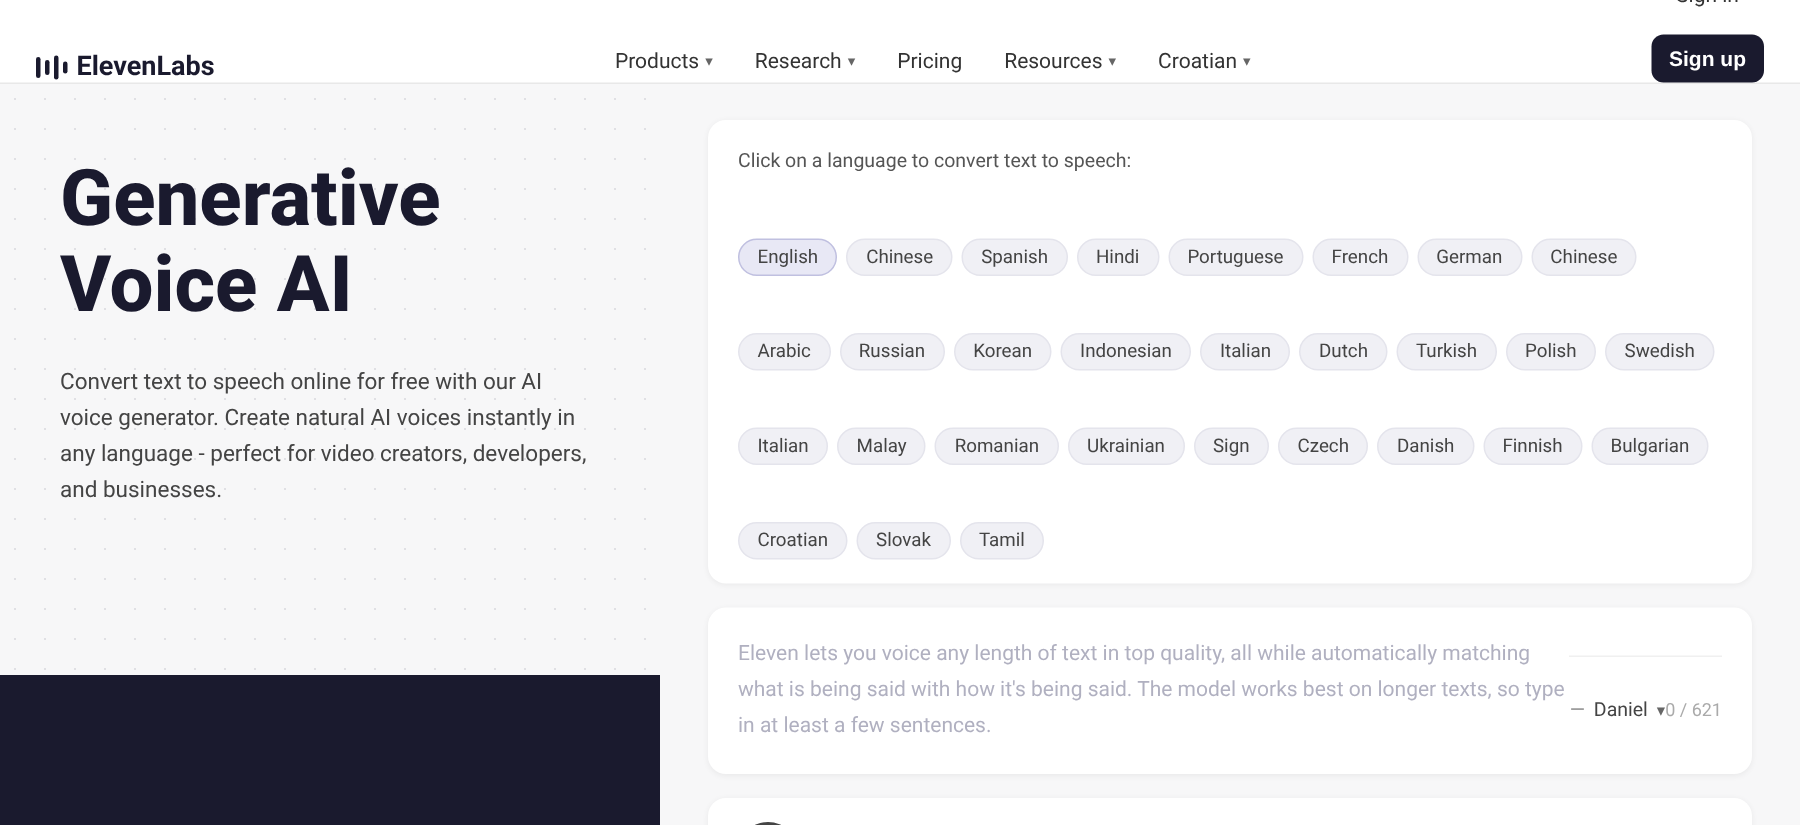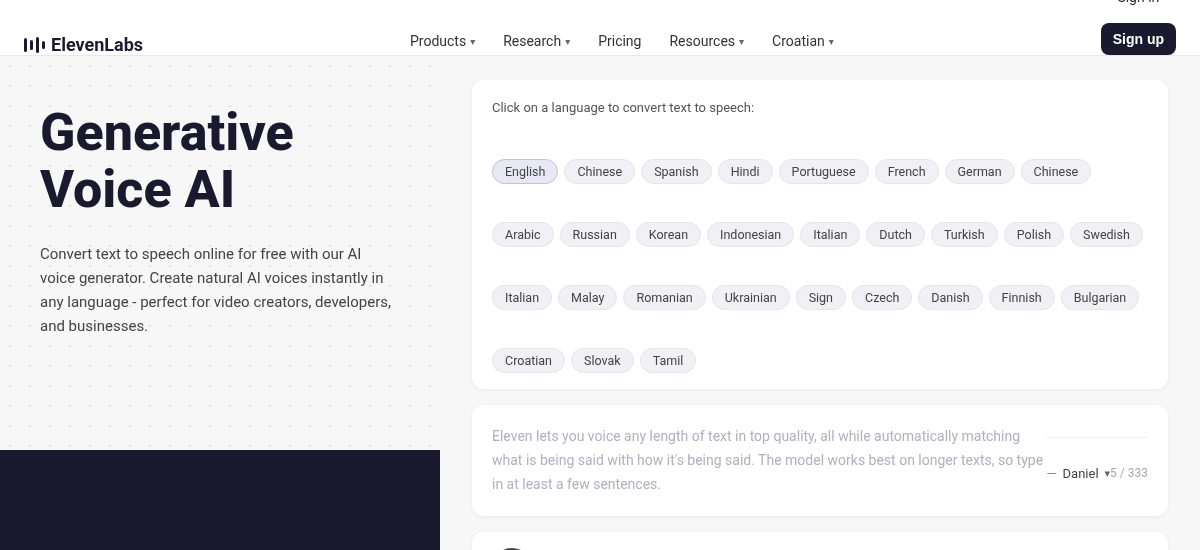--- a/index.html
+++ b/index.html
@@ -365,21 +365,21 @@
     </div>
 
     <div class="text-section">
       <div class="text-area-placeholder" contenteditable="true" style="">Eleven lets you voice any length of text in top quality, all while automatically matching what is being said with how it's being said. The model works best on longer texts, so type in at least a few sentences.</div>
       <div class="text-footer">
         <div class="voice-selector">
           <span class="voice-dash">—</span>
           <span>Daniel</span>
           <span style="font-size:11px;color:#666;">▾</span>
         </div>
-        <div class="char-count">5 / 333</div>
+        <div class="char-count">0 / 621</div>
       </div>
     </div>
 
     <div class="audio-section">
       <div class="play-btn">
         <div class="play-icon"></div>
       </div>
       <div class="audio-wave"></div>
       <div class="audio-progress"></div>
       <div class="audio-actions">

